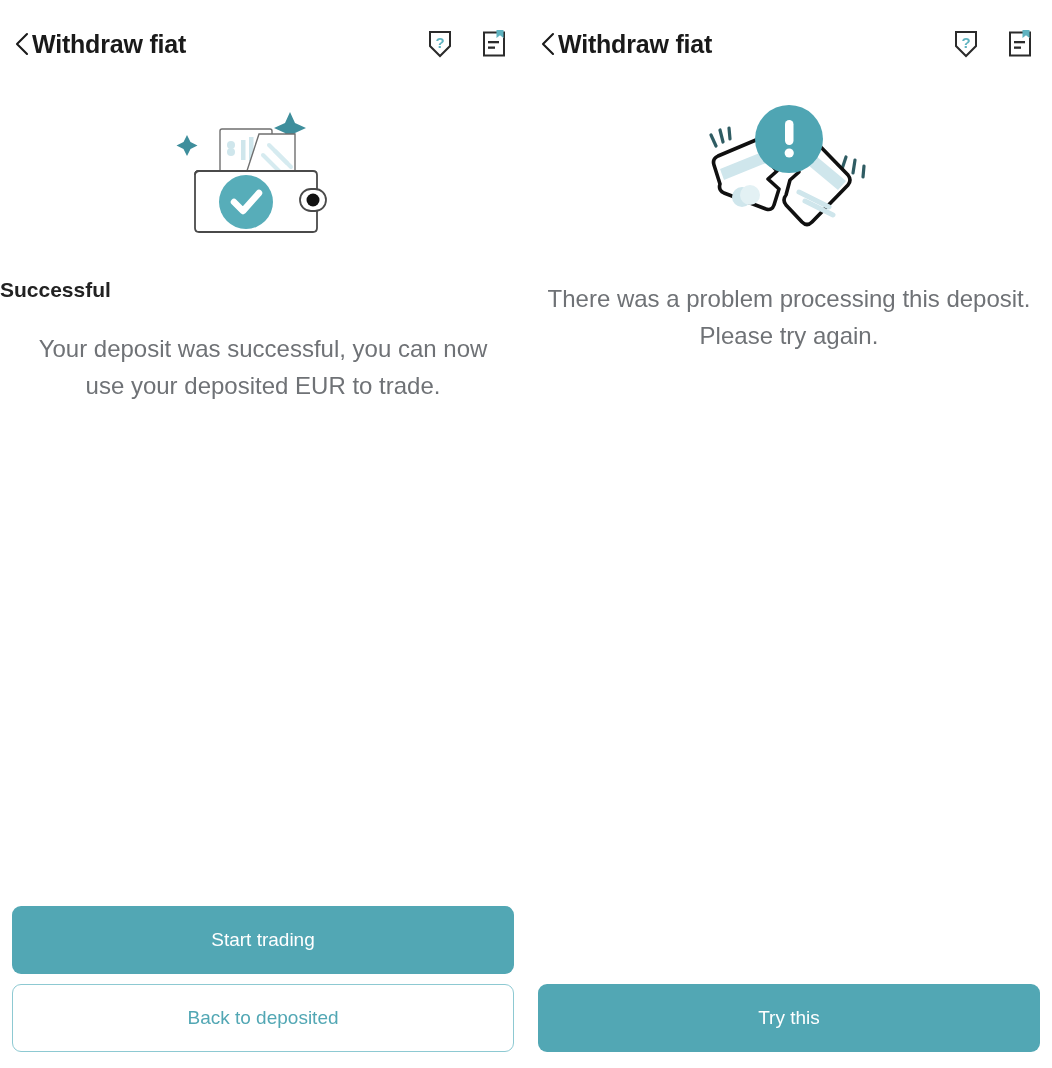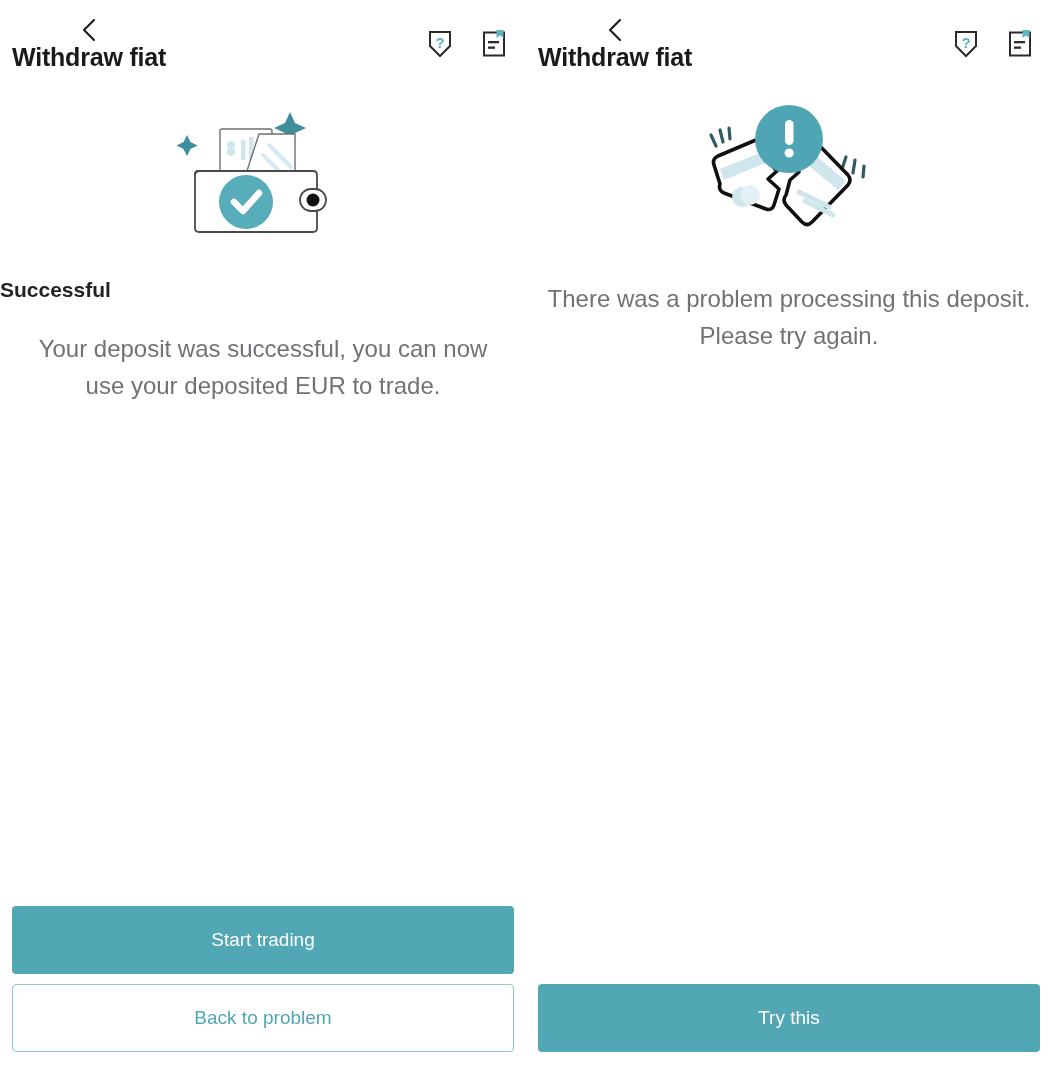--- a/index.html
+++ b/index.html
@@ -22,21 +22,20 @@
   .header {
     height: 88px;
     display: flex; align-items: center;
     padding: 0 14px 0 12px;
     flex: 0 0 auto;
   }
   .back-btn {
     display: flex; align-items: center;
     gap: 0;
     cursor: pointer;
-    flex-direction: column;
   }
   .chev {
     width: 20px; height: 26px;
     display: block;
   }
   .chev svg { display: block; }
   .title {
     font-size: 25px;
     font-weight: bold;
     color: #1a1a1a;
@@ -82,21 +81,21 @@
 
   
   .footer {
     padding: 0 12px 16px 12px;
     display: flex; flex-direction: column;
     gap: 10px;
     flex: 0 0 auto;
   }
   .btn {
     height: 68px;
-    border-radius: 4px;
+    border-radius: 9px;
     display: flex; align-items: center; justify-content: center;
     font-size: 19px;
     cursor: pointer;
     user-select: none;
     width: 100%;
     border: none;
     font-family: "Liberation Sans", sans-serif;
   }
   .btn-primary {
     background: #52A7B4;
@@ -177,21 +176,21 @@
       </svg>
     </div>
 
     <div class="status-title">Successful</div>
     <div class="status-desc">Your deposit was successful, you can now use your deposited EUR to trade.</div>
 
     <div class="spacer"></div>
 
     <div class="footer">
       <button class="btn btn-primary">Start trading</button>
-      <button class="btn btn-outline">Back to problem</button>
+      <button class="btn btn-outline">Back to deposited</button>
     </div>
   </div>
 
   <div class="panel">
 
     <div class="header">
       <div class="back-btn">
         <span class="chev">
           <svg width="20" height="26" viewBox="0 0 20 26">
             <path d="M15 3 L5 13 L15 23" fill="none" stroke="#1a1a1a" stroke-width="2.1" stroke-linecap="round" stroke-linejoin="round"></path>

